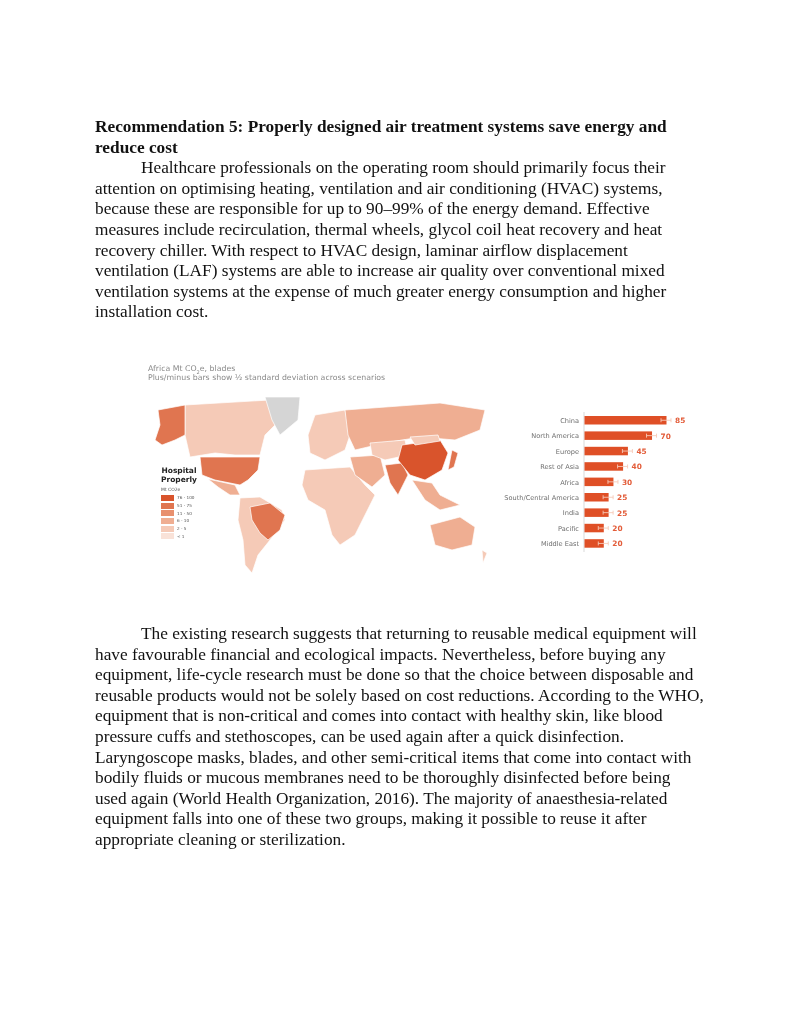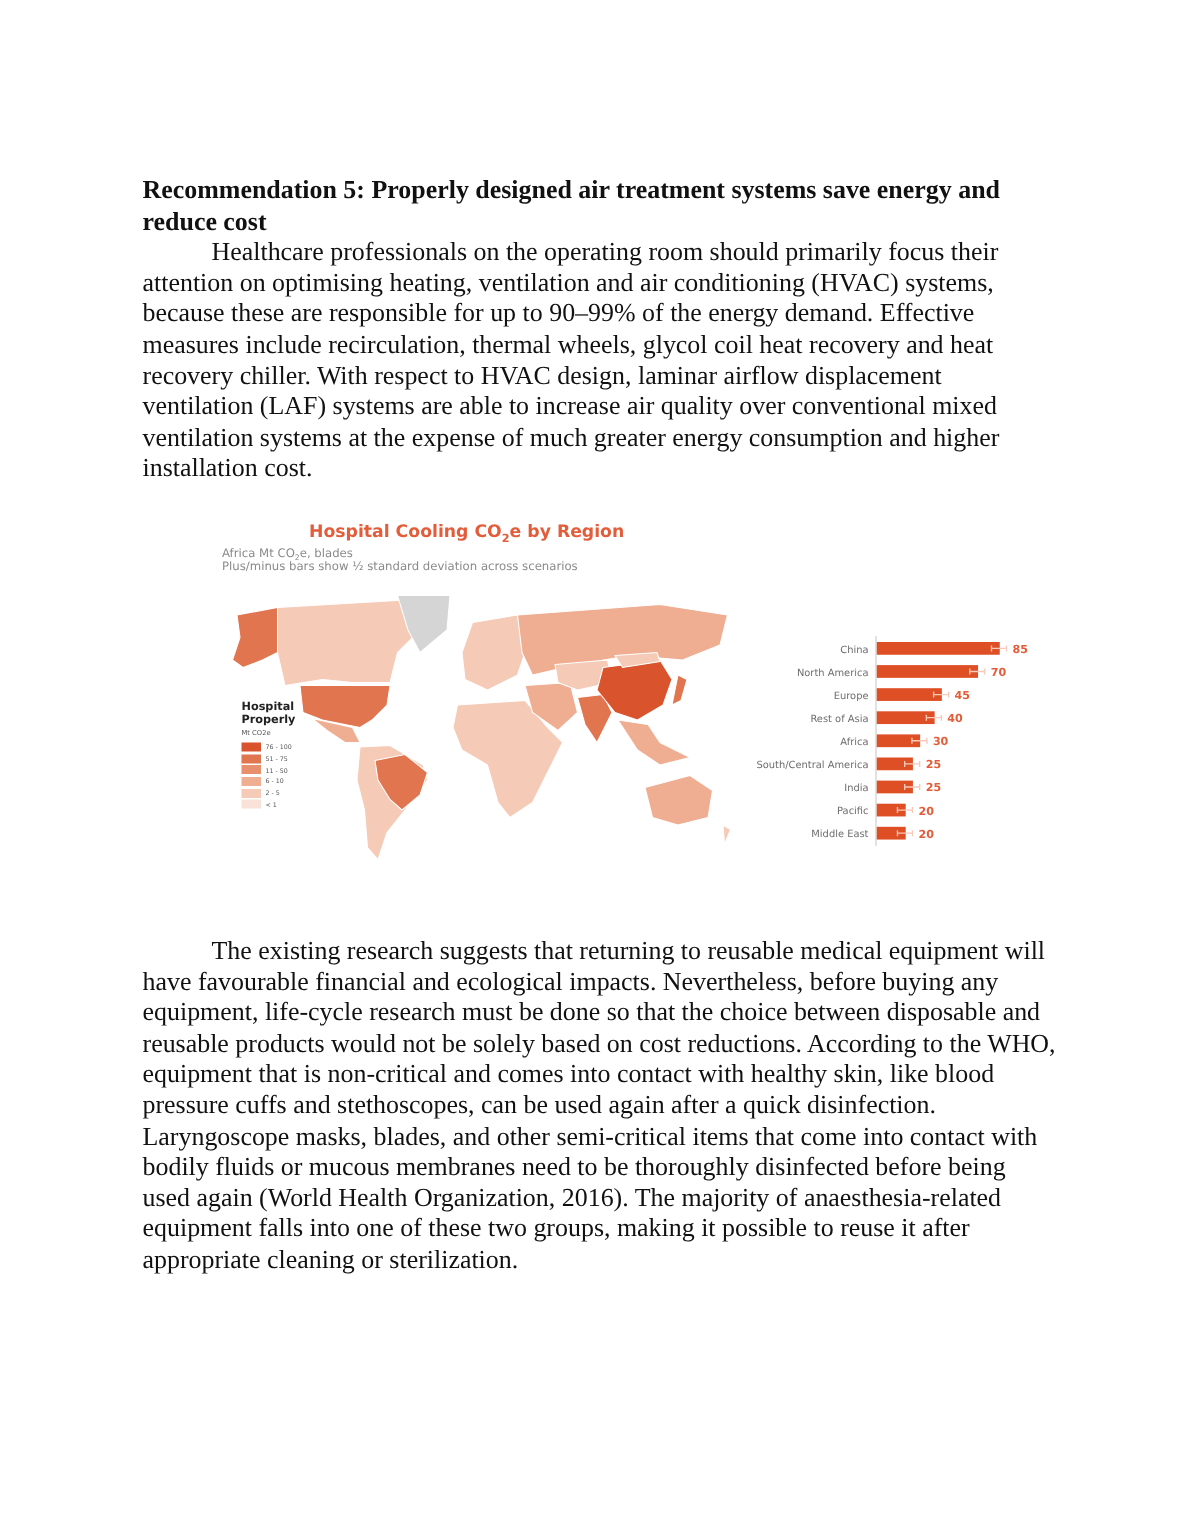--- a/index.html
+++ b/index.html
@@ -22,40 +22,39 @@
   .fig-sub {
     position: absolute; left: 8px; font-family: "DejaVu Sans", sans-serif; font-size: 7.8px; color: #8a8a8a;
   }
   #sub1 { top: 24px; }
   #sub2 { top: 33px; text-align: center; }
   .fig-title sub, .fig-sub sub { font-size: 65%; }
 
   .map { position: absolute; left: 0; top: 55px; width: 360px; height: 185px; }
 
   .legend { position: absolute; left: 21px; top: 127px; font-family: "DejaVu Sans", sans-serif; }
-  .legend-title { font-weight: bold; font-size: 7.5px; line-height: 8.5px; color: #222; }
+  .legend-title { font-weight: bold; font-size: 7.5px; line-height: 8.5px; color: #222; text-align: center; }
   .legend-unit { font-size: 4.5px; color: #555; margin: 3px 0 2px; }
   .legend-row { display: flex; align-items: center; height: 7.7px; }
   .swatch { width: 13px; height: 6px; margin-right: 3px; }
   .legend-label { font-size: 4.2px; color: #555; }
 
-  .bars { position: absolute; left: 360px; top: 72px; width: 200px; height: 140px; margin-top: 12px; }
+  .bars { position: absolute; left: 360px; top: 72px; width: 200px; height: 140px; }
 </style>
 </head>
 <body>
 
 <div class="page">
 
   <div class="text-block" id="rec5">
     <div class="heading">Recommendation 5: Properly designed air treatment systems save energy and reduce cost</div>
     <div class="para">Healthcare professionals on the operating room should primarily focus their attention on optimising heating, ventilation and air conditioning (HVAC) systems, because these are responsible for up to 90–99% of the energy demand.  Effective measures include recirculation, thermal wheels, glycol coil heat recovery and heat recovery chiller.  With respect to HVAC design, laminar airflow displacement ventilation (LAF) systems are able to increase air quality over conventional mixed ventilation systems at the expense of much greater energy consumption and higher installation cost.</div>
   </div>
 
   <div class="figure">
-    <div class="fig-title"><span>Hospital Cooling CO</span><sub>2</sub><span>e by Region</span></div>
     <div class="fig-sub" id="sub1"><span>Africa Mt CO</span><sub>2</sub><span>e, blades</span></div>
     <div class="fig-sub" id="sub2">Plus/minus bars show ½ standard deviation across scenarios</div>
 
     <svg class="map" viewBox="0 0 360 185" xmlns="http://www.w3.org/2000/svg">
 
       <path d="M45 10 L130 5 L140 25 L125 40 L120 60 L95 60 L75 58 L50 62 L45 40 Z" fill="#f5cab7" stroke="#fff" stroke-width="0.7"></path>
       <path d="M18 15 L45 10 L45 40 L35 45 L22 50 L15 45 L20 30 Z" fill="#e07550" stroke="#fff" stroke-width="0.7"></path>
       <path d="M125 2 L160 2 L158 25 L140 40 L132 25 Z" fill="#d5d5d5" stroke="#fff" stroke-width="0.7"></path>
       <path d="M60 62 L120 62 L118 75 L108 85 L100 90 L75 85 L62 80 Z" fill="#e07550" stroke="#fff" stroke-width="0.7"></path>
       <path d="M68 84 L95 90 L100 100 L90 100 L78 92 Z" fill="#efae92" stroke="#fff" stroke-width="0.7"></path>

